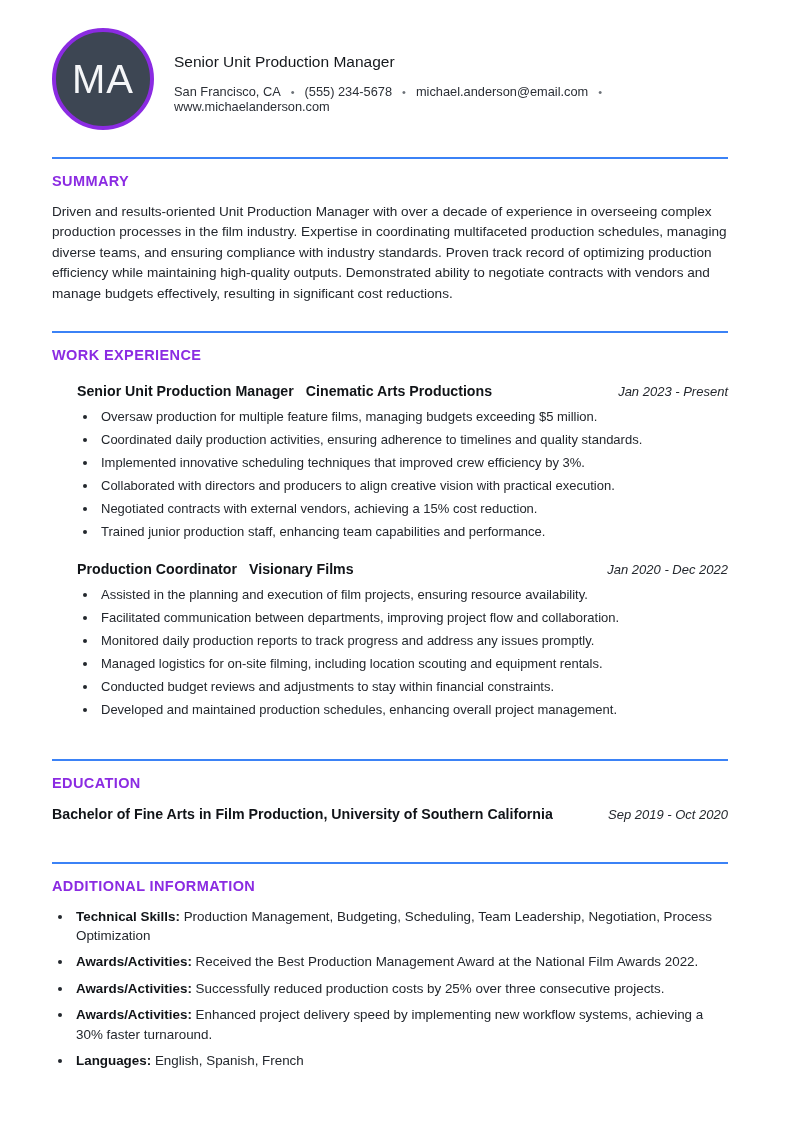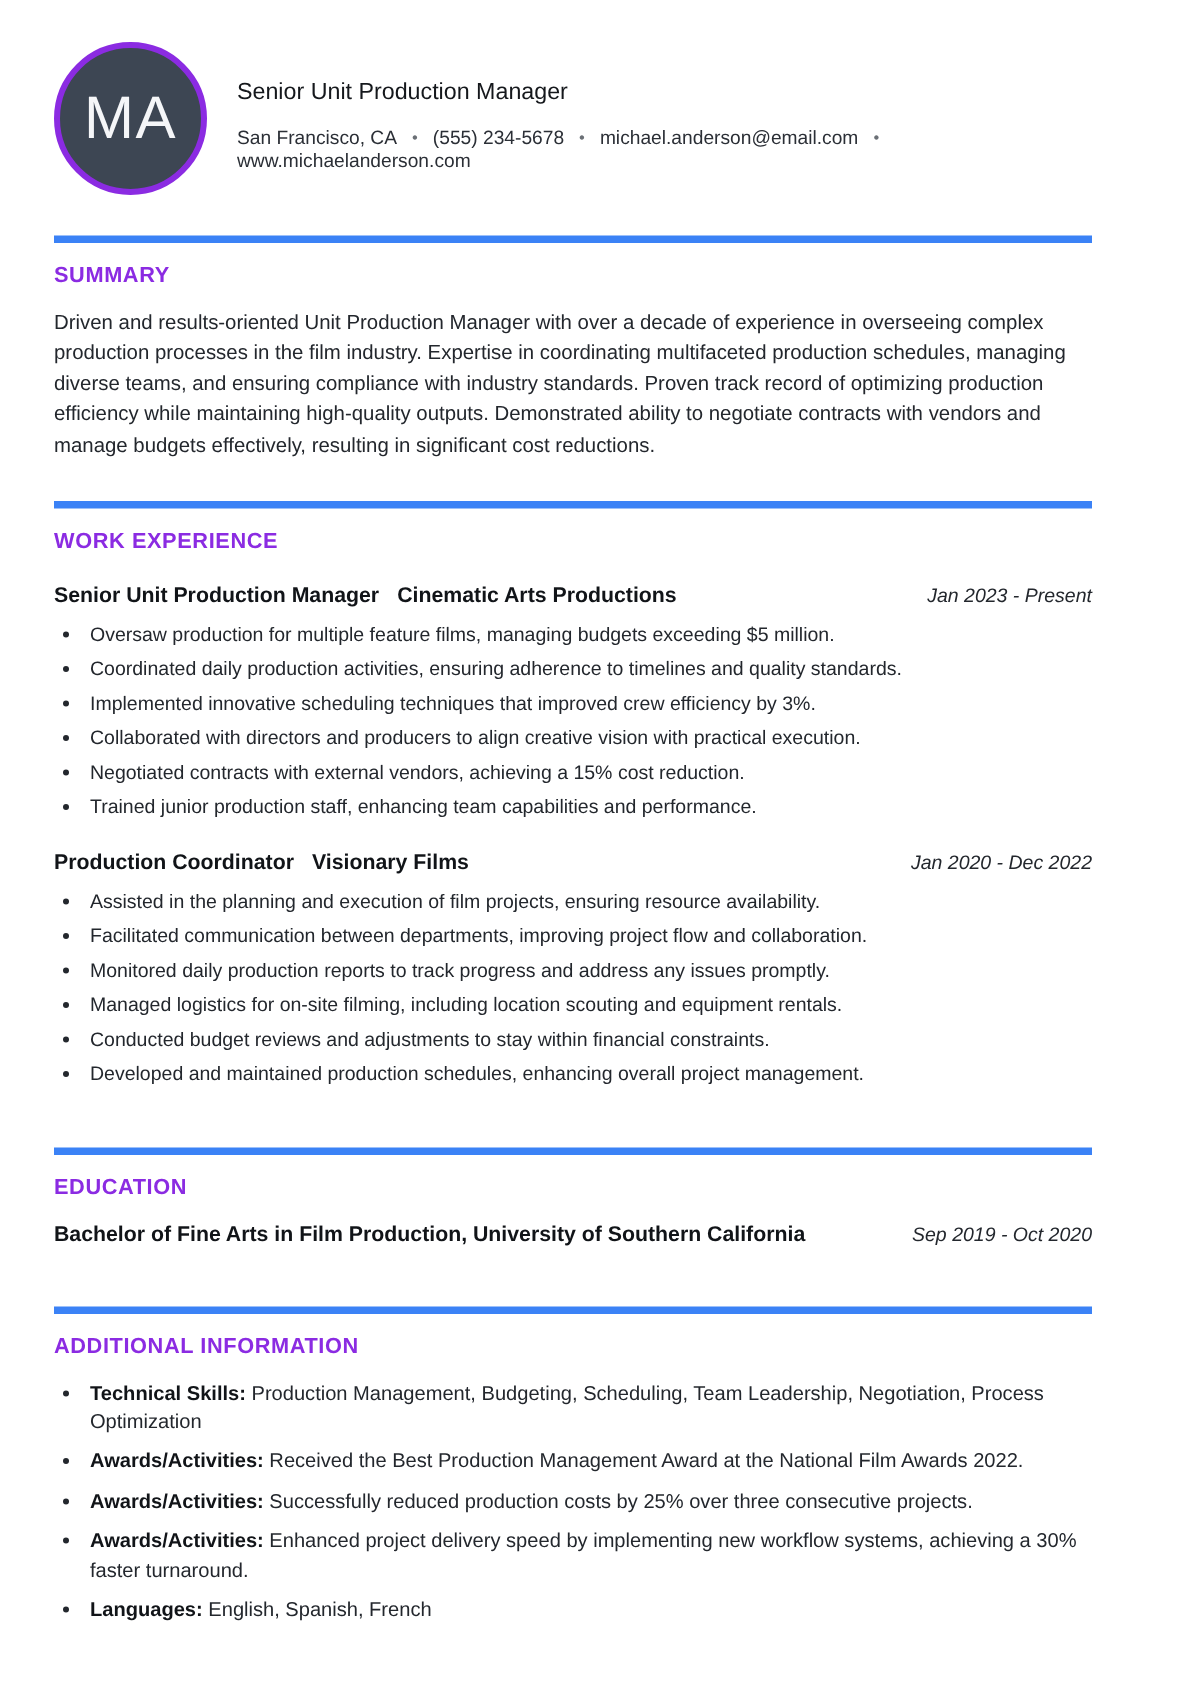--- a/index.html
+++ b/index.html
@@ -6,21 +6,21 @@
   html, body { background: #ffffff; }
   body {
     font-family: "Liberation Sans", sans-serif;
     color: #1f2328;
     -webkit-font-smoothing: antialiased;
   }
   .page {
     width: 764px;
     height: 1130px;
     background: #ffffff;
-    padding: 28px 36px 40px 36px;
+    padding: 28px 36px 40px 52px;
     overflow: hidden;
   }
 
   
   .header {
     display: flex;
     align-items: center;
     gap: 20px;
   }
   .avatar {
@@ -61,40 +61,40 @@
     flex-wrap: wrap;
   }
   .contact-row .sep {
     color: #6b7076;
     margin: 0 10px;
     font-size: 11px;
   }
 
   
   .section {
-    border-top: 5px solid #3b82f6;
+    border-top: 2px solid #3b82f6;
     margin-top: 27px;
     padding-top: 14px;
   }
   .section.spaced { margin-top: 40px; }
   .section-heading {
     color: #8b2be2;
     font-size: 14.5px;
     font-weight: 700;
     letter-spacing: 0.4px;
   }
   .body-text {
     margin-top: 13px;
     font-size: 13.6px;
     line-height: 1.5;
     color: #23272d;
   }
 
   
-  .job { margin-top: 20px; }
+  .job { margin-top: 20px; margin-left: 25px; }
   .job-header {
     display: flex;
     justify-content: space-between;
     align-items: baseline;
   }
   .job-titles { font-size: 14.2px; font-weight: 700; color: #111418; }
   .job-company { margin-left: 12px; }
   .job-dates {
     font-size: 13px;
     font-style: italic;

